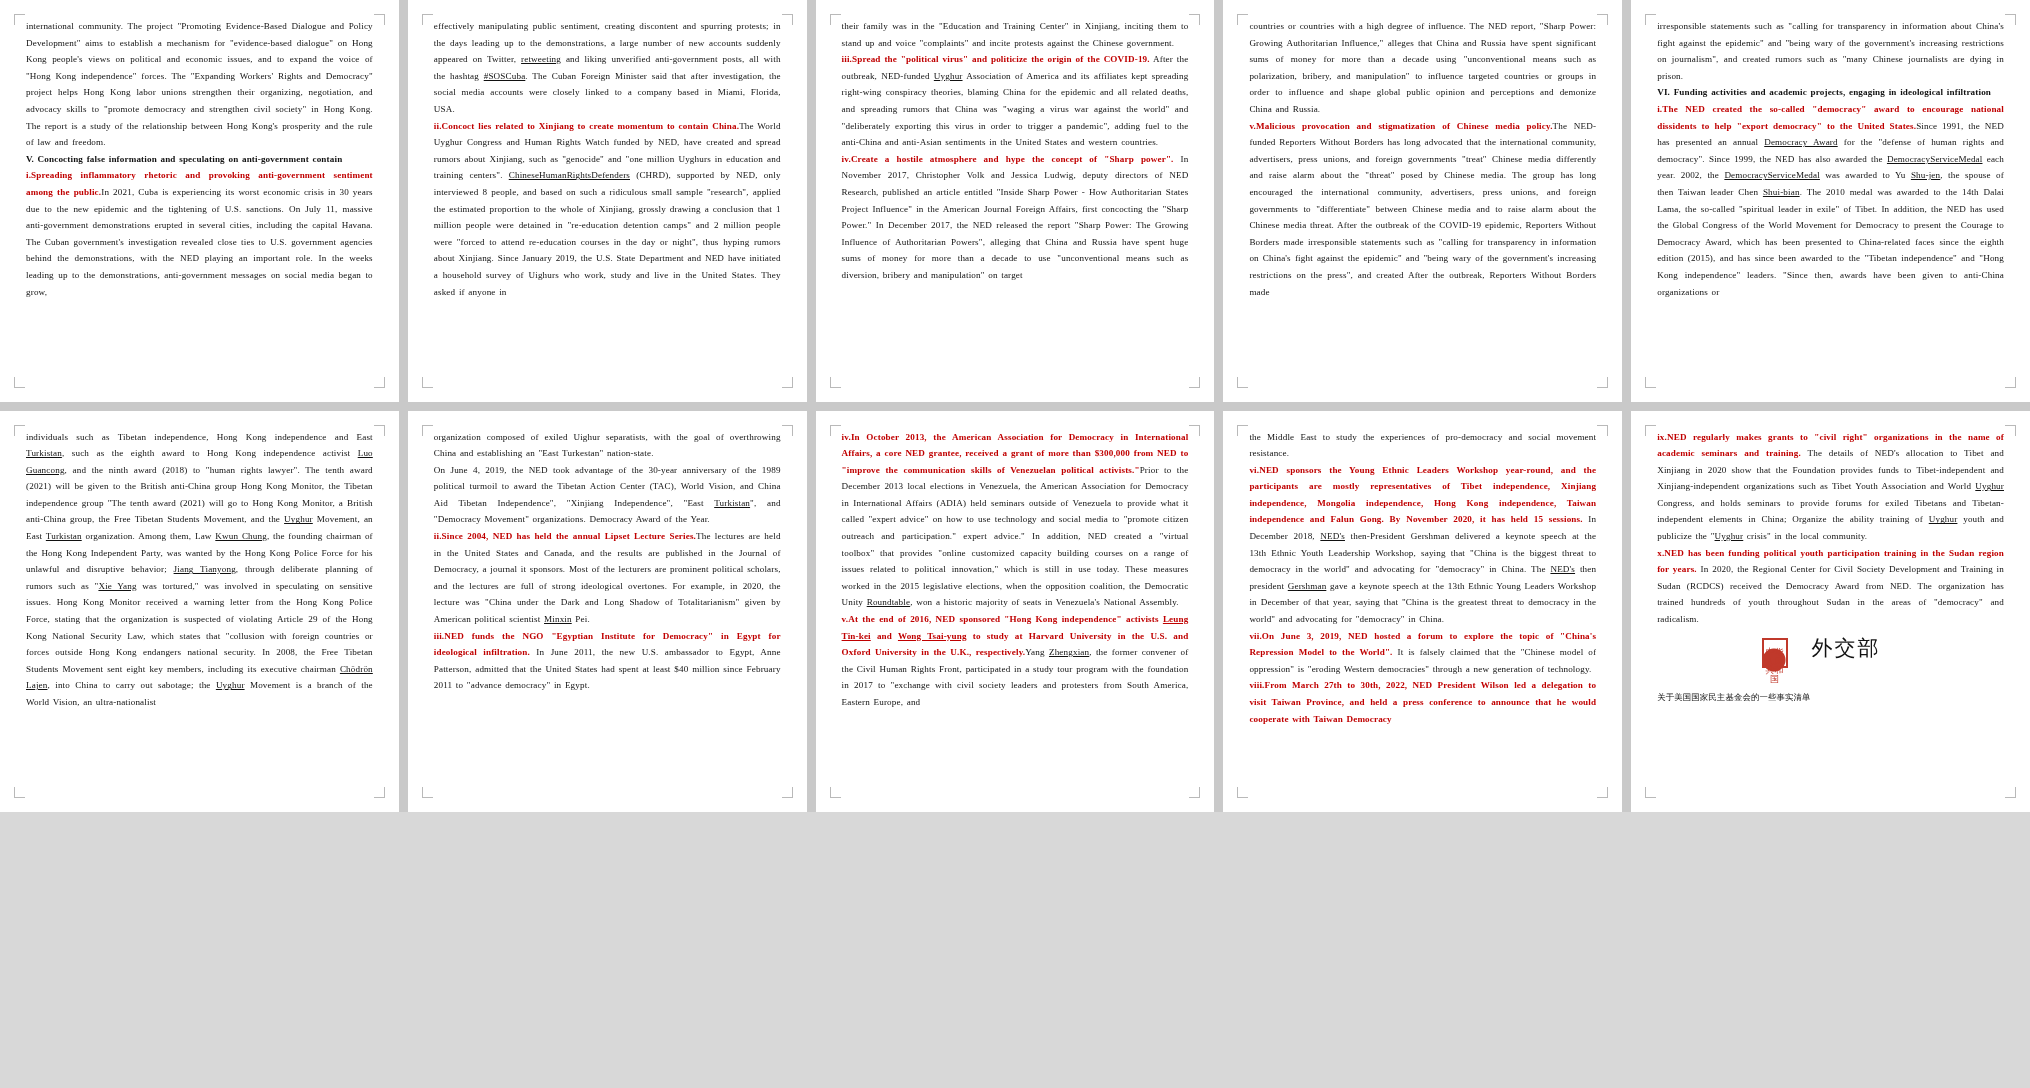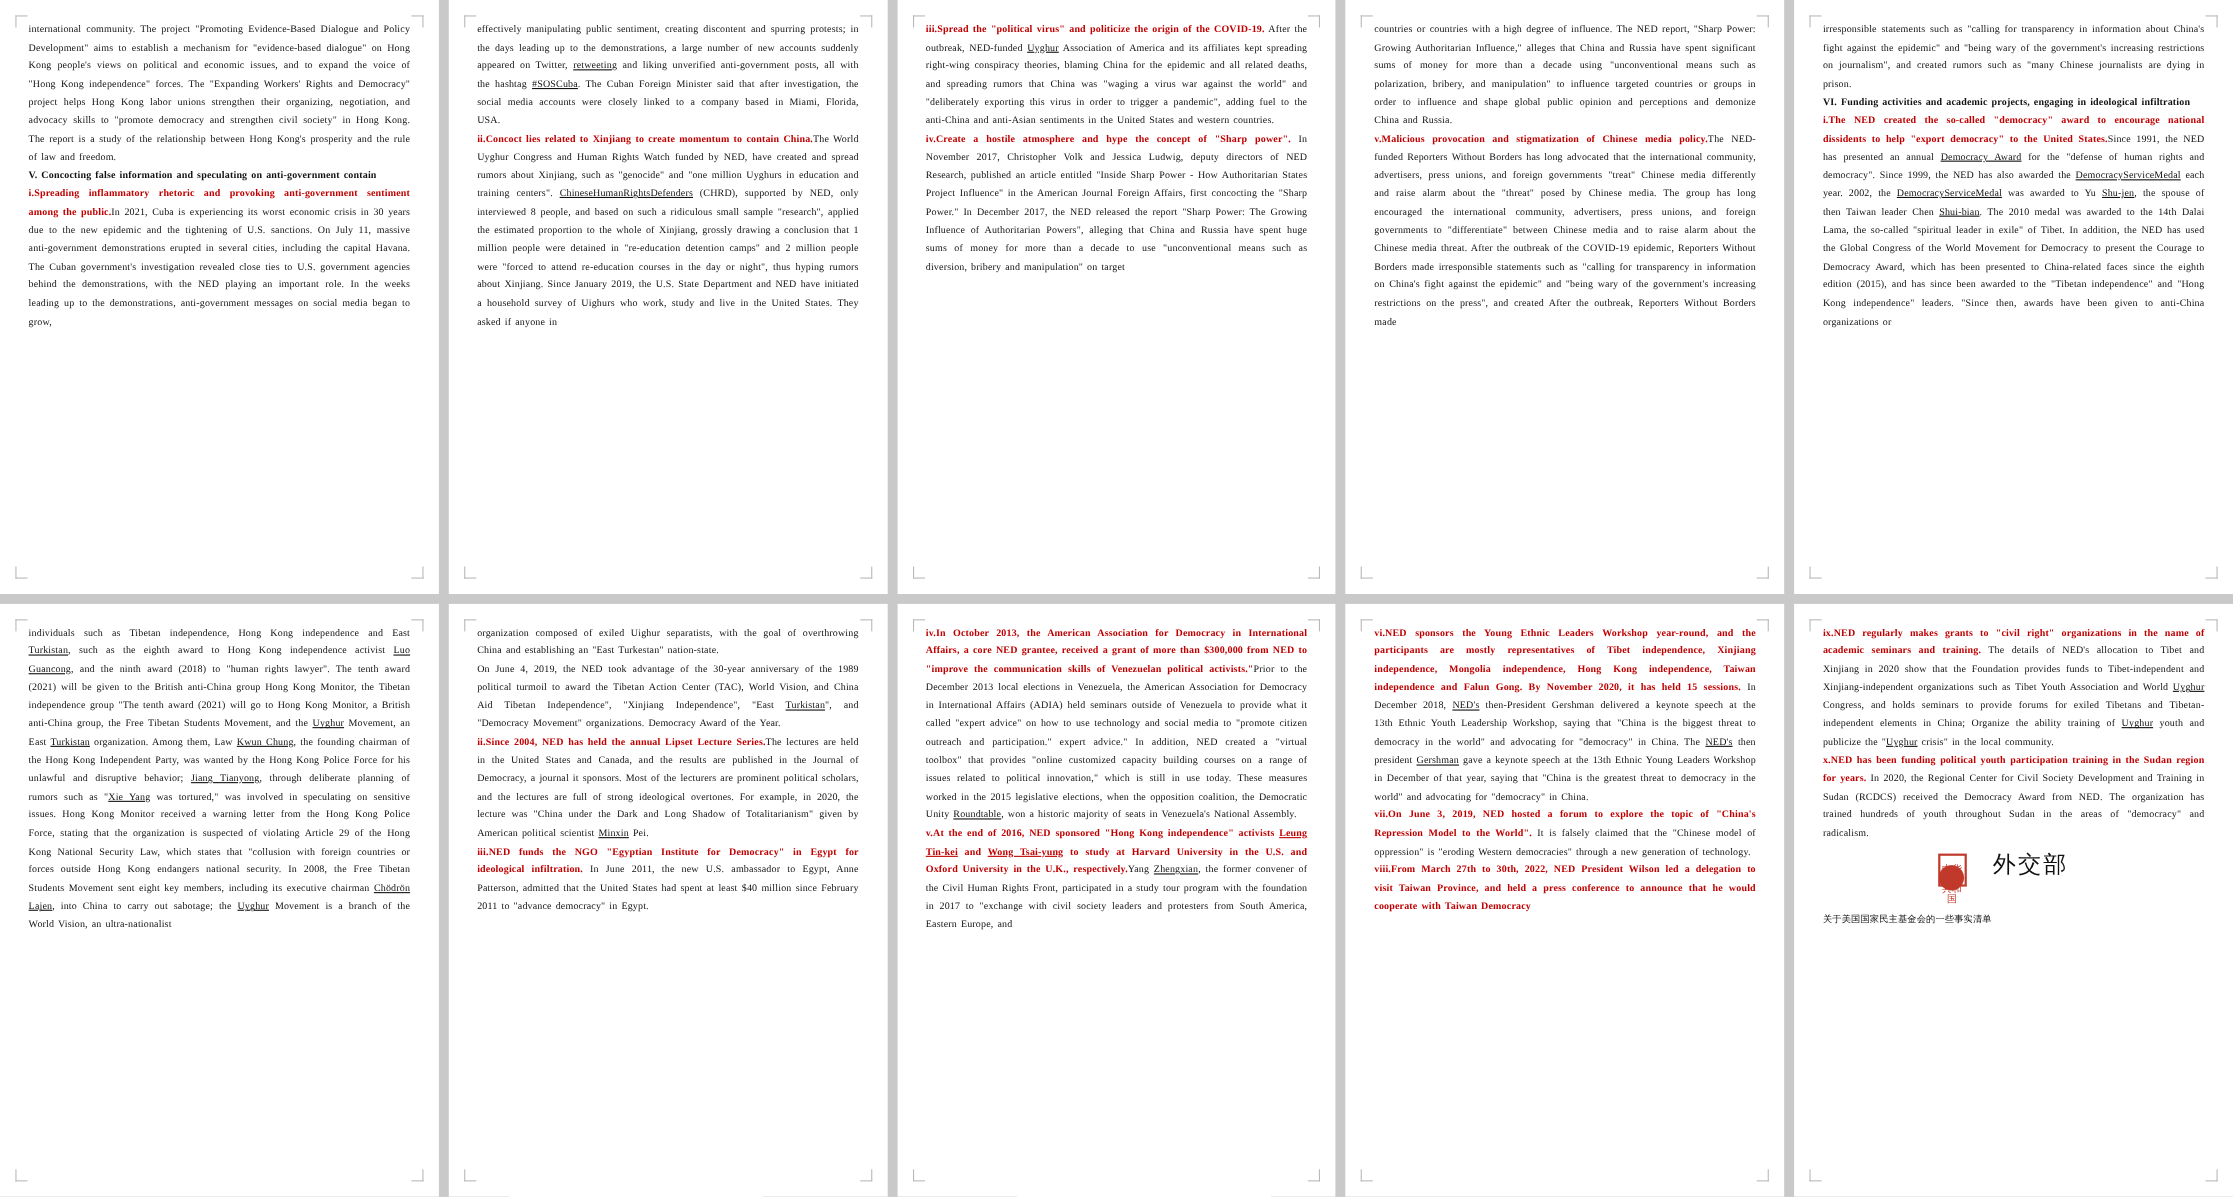--- a/index.html
+++ b/index.html
@@ -4,21 +4,21 @@
 <style>
   * { box-sizing: border-box; }
   html, body {
     margin: 0; padding: 0;
     background: #d8d8d8;
     width: 2030px; height: 1088px;
     overflow: hidden;
     font-family: "Liberation Serif", serif;
   }
   #sheet {
-    width: 2030px; height: 1088px;
+    width: 2030px; height: 812px;
     display: grid;
     grid-template-columns: repeat(5, 1fr);
     grid-template-rows: 1fr 1fr;
     gap: 9px;
     background: #c9c9c9;
   }
   .page {
     background: #ffffff;
     position: relative;
     overflow: hidden;
@@ -98,20 +98,21 @@
         <p class="p"><span>effectively manipulating public sentiment, creating discontent and spurring protests; in the days leading up to the demonstrations, a large number of new accounts suddenly appeared on Twitter, </span><span class="u">retweeting</span><span> and liking unverified anti-government posts, all with the hashtag </span><span class="u">#SOSCuba</span><span>. The Cuban Foreign Minister said that after investigation, the social media accounts were closely linked to a company based in Miami, Florida, USA.</span></p>
         <p class="p"><span class="red">ii.Concoct lies related to Xinjiang to create momentum to contain China.</span><span>The World Uyghur Congress and Human Rights Watch funded by NED, have created and spread rumors about Xinjiang, such as "genocide" and "one million Uyghurs in education and training centers". </span><span class="u">ChineseHumanRightsDefenders</span><span> (CHRD), supported by NED, only interviewed 8 people, and based on such a ridiculous small sample "research", applied the estimated proportion to the whole of Xinjiang, grossly drawing a conclusion that 1 million people were detained in "re-education detention camps" and 2 million people were "forced to attend re-education courses in the day or night", thus hyping rumors about Xinjiang. Since January 2019, the U.S. State Department and NED have initiated a household survey of Uighurs who work, study and live in the United States. They asked if anyone in</span></p>
       </div>
     </div>
     <div class="page">
       <div class="corner c-tl"></div>
       <div class="corner c-tr"></div>
       <div class="corner c-bl"></div>
       <div class="corner c-br"></div>
       <div class="body">
+        <p class="p"><span>their family was in the "Education and Training Center" in Xinjiang, inciting them to stand up and voice "complaints" and incite protests against the Chinese government.</span></p>
         <p class="p"><span class="red">iii.Spread the "political virus" and politicize the origin of the COVID-19.</span><span> After the outbreak, NED-funded </span><span class="u">Uyghur</span><span> Association of America and its affiliates kept spreading right-wing conspiracy theories, blaming China for the epidemic and all related deaths, and spreading rumors that China was "waging a virus war against the world" and "deliberately exporting this virus in order to trigger a pandemic", adding fuel to the anti-China and anti-Asian sentiments in the United States and western countries.</span></p>
         <p class="p"><span class="red">iv.Create a hostile atmosphere and hype the concept of "Sharp power".</span><span> In November 2017, Christopher Volk and Jessica Ludwig, deputy directors of NED Research, published an article entitled "Inside Sharp Power - How Authoritarian States Project Influence" in the American Journal Foreign Affairs, first concocting the "Sharp Power." In December 2017, the NED released the report "Sharp Power: The Growing Influence of Authoritarian Powers", alleging that China and Russia have spent huge sums of money for more than a decade to use "unconventional means such as diversion, bribery and manipulation" on target</span></p>
       </div>
     </div>
     <div class="page">
       <div class="corner c-tl"></div>
       <div class="corner c-tr"></div>
       <div class="corner c-bl"></div>
       <div class="corner c-br"></div>
       <div class="body">
@@ -160,20 +161,21 @@
         <p class="p"><span class="red">iv.In October 2013, the American Association for Democracy in International Affairs, a core NED grantee, received a grant of more than $300,000 from NED to "improve the communication skills of Venezuelan political activists."</span><span>Prior to the December 2013 local elections in Venezuela, the American Association for Democracy in International Affairs (ADIA) held seminars outside of Venezuela to provide what it called "expert advice" on how to use technology and social media to "promote citizen outreach and participation." expert advice." In addition, NED created a "virtual toolbox" that provides "online customized capacity building courses on a range of issues related to political innovation," which is still in use today. These measures worked in the 2015 legislative elections, when the opposition coalition, the Democratic Unity </span><span class="u">Roundtable</span><span>, won a historic majority of seats in Venezuela's National Assembly.</span></p>
         <p class="p"><span class="red">v.At the end of 2016, NED sponsored "Hong Kong independence" activists </span><span class="red u">Leung Tin-kei</span><span class="red"> and </span><span class="red u">Wong Tsai-yung</span><span class="red"> to study at Harvard University in the U.S. and Oxford University in the U.K., respectively.</span><span>Yang </span><span class="u">Zhengxian</span><span>, the former convener of the Civil Human Rights Front, participated in a study tour program with the foundation in 2017 to "exchange with civil society leaders and protesters from South America, Eastern Europe, and</span></p>
       </div>
     </div>
     <div class="page">
       <div class="corner c-tl"></div>
       <div class="corner c-tr"></div>
       <div class="corner c-bl"></div>
       <div class="corner c-br"></div>
       <div class="body">
+        <p class="p"><span>the Middle East to study the experiences of pro-democracy and social movement resistance.</span></p>
         <p class="p"><span class="red">vi.NED sponsors the Young Ethnic Leaders Workshop year-round, and the participants are mostly representatives of Tibet independence, Xinjiang independence, Mongolia independence, Hong Kong independence, Taiwan independence and Falun Gong. By November 2020, it has held 15 sessions.</span><span> In December 2018, </span><span class="u">NED's</span><span> then-President Gershman delivered a keynote speech at the 13th Ethnic Youth Leadership Workshop, saying that "China is the biggest threat to democracy in the world" and advocating for "democracy" in China. The </span><span class="u">NED's</span><span> then president </span><span class="u">Gershman</span><span> gave a keynote speech at the 13th Ethnic Young Leaders Workshop in December of that year, saying that "China is the greatest threat to democracy in the world" and advocating for "democracy" in China.</span></p>
         <p class="p"><span class="red">vii.On June 3, 2019, NED hosted a forum to explore the topic of "China's Repression Model to the World".</span><span> It is falsely claimed that the "Chinese model of oppression" is "eroding Western democracies" through a new generation of technology.</span></p>
         <p class="p"><span class="red">viii.From March 27th to 30th, 2022, NED President Wilson led a delegation to visit Taiwan Province, and held a press conference to announce that he would cooperate with Taiwan Democracy</span></p>
       </div>
     </div>
     <div class="page">
       <div class="corner c-tl"></div>
       <div class="corner c-tr"></div>
       <div class="corner c-bl"></div>
       <div class="corner c-br"></div>

